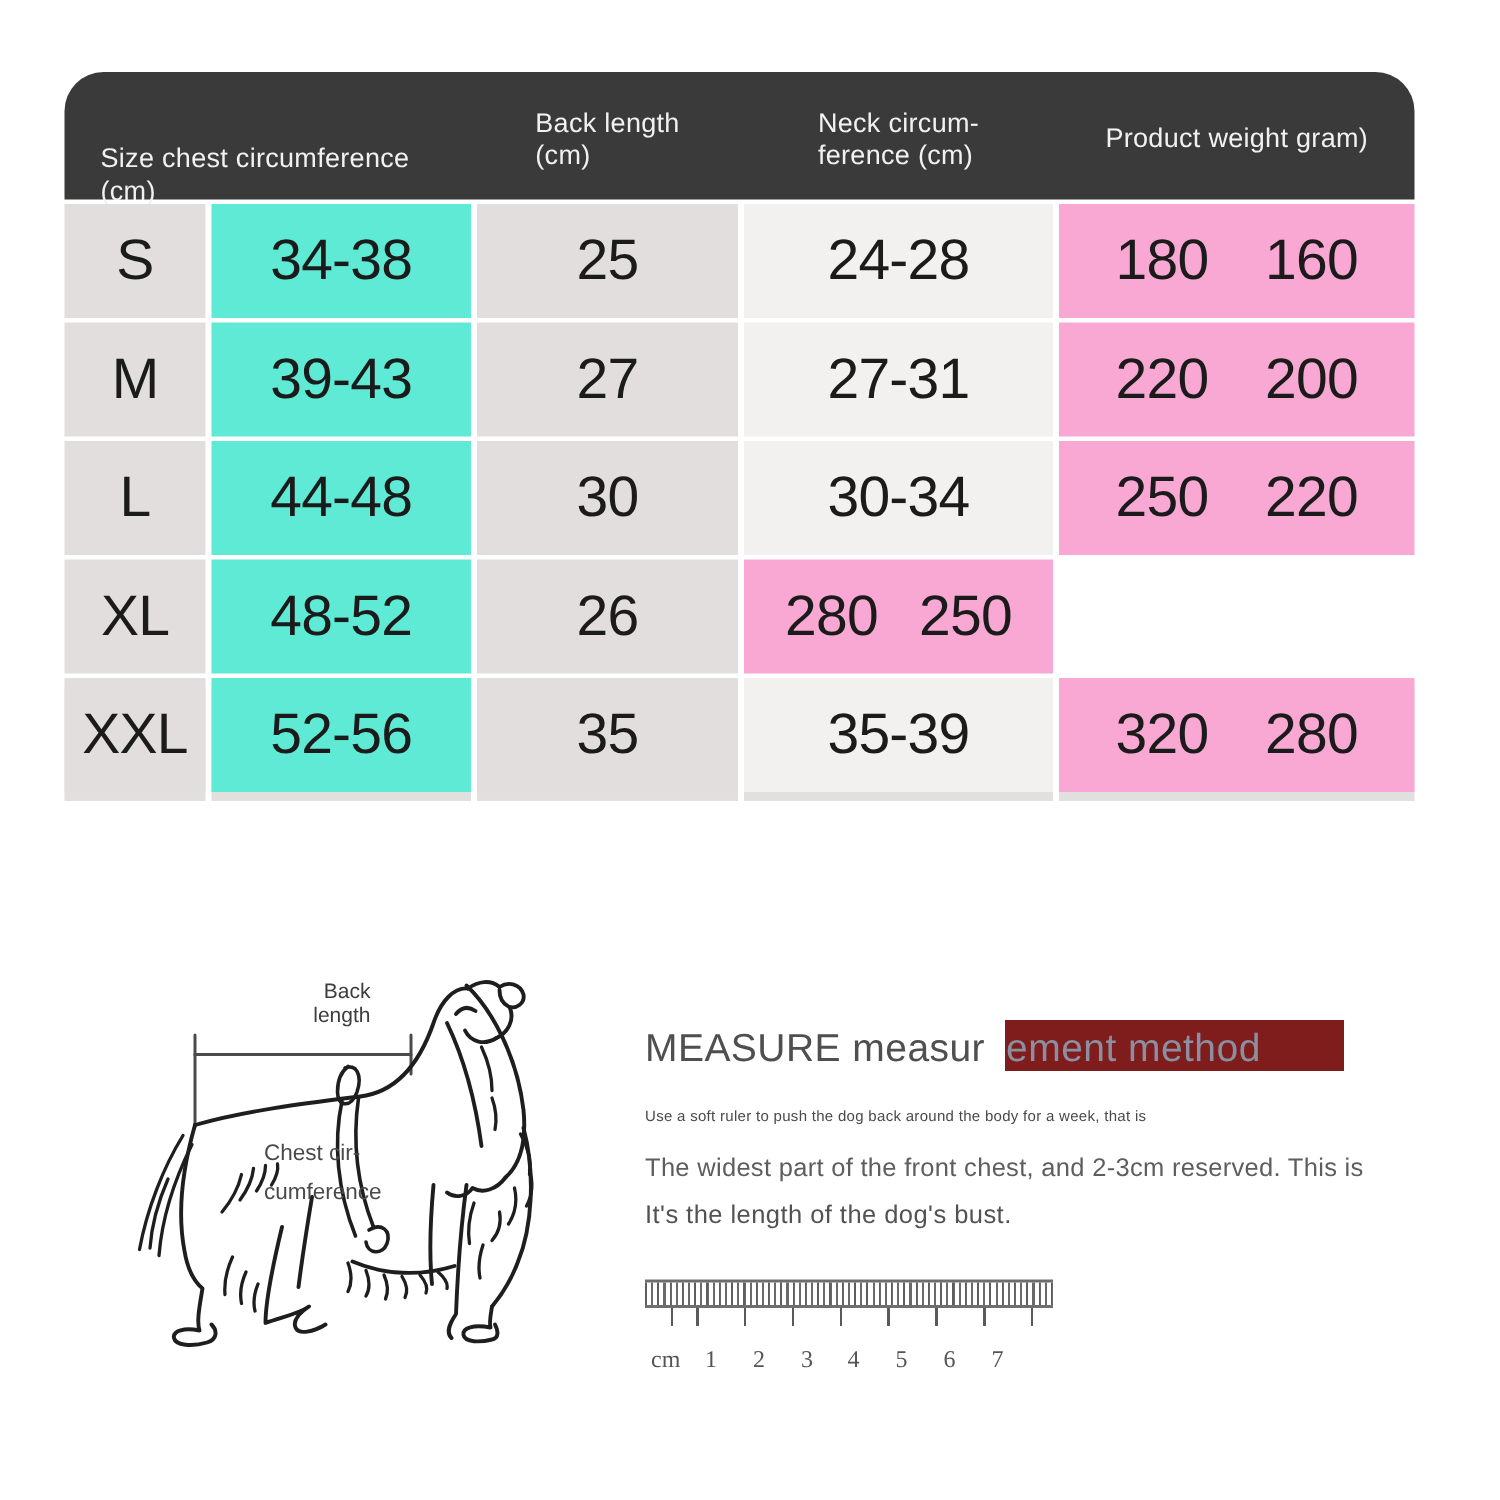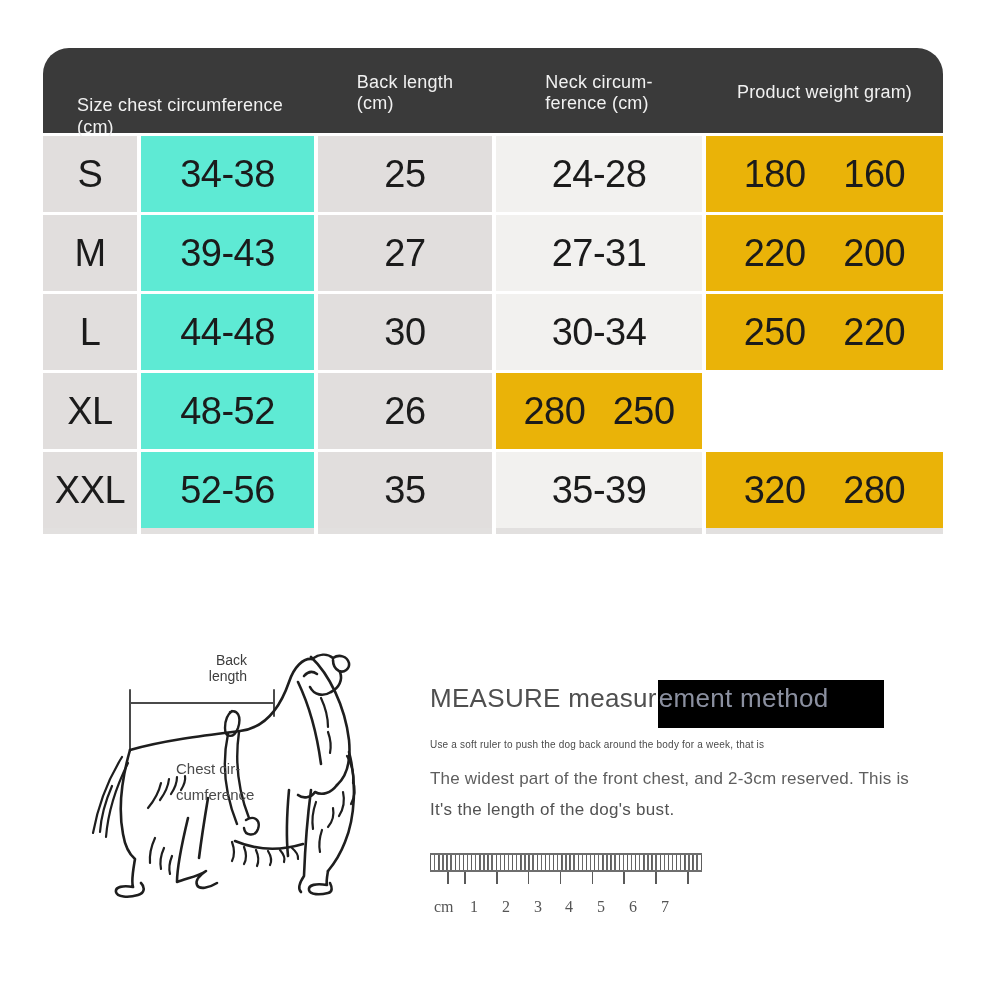--- a/index.html
+++ b/index.html
@@ -4,44 +4,44 @@
 <style>
   html,body{margin:0;padding:0;background:#ffffff;}
   body{font-family:"Liberation Sans","DejaVu Sans",sans-serif;}
   .canvas{position:relative;width:1000px;height:1000px;background:#ffffff;overflow:hidden;}
 
   
   .size-table{position:absolute;left:43px;top:48px;width:900px;}
   .thead{display:grid;grid-template-columns:94px 173px 174px 206px 237px;column-gap:4px;
          height:85px;background:#3a3a3a;border-radius:26px 26px 0 0;margin-bottom:3px;}
   .th{display:flex;align-items:center;justify-content:center;}
-  .th-first{grid-column:1 / 3;justify-content:flex-start;padding-left:34px;margin-top:47px;}
+  .th-first{grid-column:1 / 3;justify-content:flex-start;padding-left:24px;margin-top:47px;}
   .th-text{white-space:pre-line;color:#f1f1f1;font-size:18px;line-height:1.22;letter-spacing:.2px;}
   .tr{display:grid;grid-template-columns:94px 173px 174px 206px 237px;column-gap:4px;
       height:76px;margin-bottom:3px;}
   .td{display:flex;align-items:center;justify-content:center;
       font-size:38px;color:#1b1b1b;letter-spacing:-0.5px;}
   .col-size{background:#e1dedd;}
   .col-chest{background:#5eead4;}
   .col-back{background:#e1dedd;}
   .col-neck{background:#f2f1ef;}
-  .col-weight{background:#eab308;justify-content:space-evenly;}
+  .col-weight{background:#f9a8d4;justify-content:space-evenly;}
   .tr:last-child .td{box-shadow:0 6px 0 rgba(125,115,110,.22);}
 
   
   .dog-svg{position:absolute;left:60px;top:640px;}
   .diagram-label{position:absolute;white-space:pre-line;color:#3d3d3d;}
   .label-backlength{left:147px;top:652px;width:100px;text-align:right;font-size:14px;line-height:1.15;}
   .label-chest{left:176px;top:756px;width:130px;text-align:left;font-size:15px;line-height:1.7;color:#4a4a4a;}
 
   
   .measure-heading{position:absolute;left:430px;top:680px;font-size:26px;color:#4f4f4f;
                    letter-spacing:.3px;white-space:nowrap;}
-  .measure-heading .hl{display:inline-block;background:#000000;color:#8b90a0;
-                       padding:3px 55px 14px 1px;margin-left:1px;}
+  .measure-heading .hl{display:inline-block;background:#7f1d1d;color:#8b90a0;
+                       padding:3px 55px 0 1px;margin-left:13px;}
   .measure-line{position:absolute;left:430px;white-space:nowrap;}
   .measure-line1{top:739px;font-size:10px;color:#4a4a4a;letter-spacing:.2px;}
   .measure-line2{top:769px;font-size:17px;color:#5e5e5e;letter-spacing:.2px;}
   .measure-line3{top:800px;font-size:17px;color:#525252;letter-spacing:.3px;}
 
   
   .ruler{position:absolute;left:430px;top:853px;width:272px;height:44px;}
   .ruler-band{position:absolute;left:0;top:0;width:272px;height:15px;
       border-top:2px solid #6e6e6e;border-bottom:2px solid #6e6e6e;
       background:

